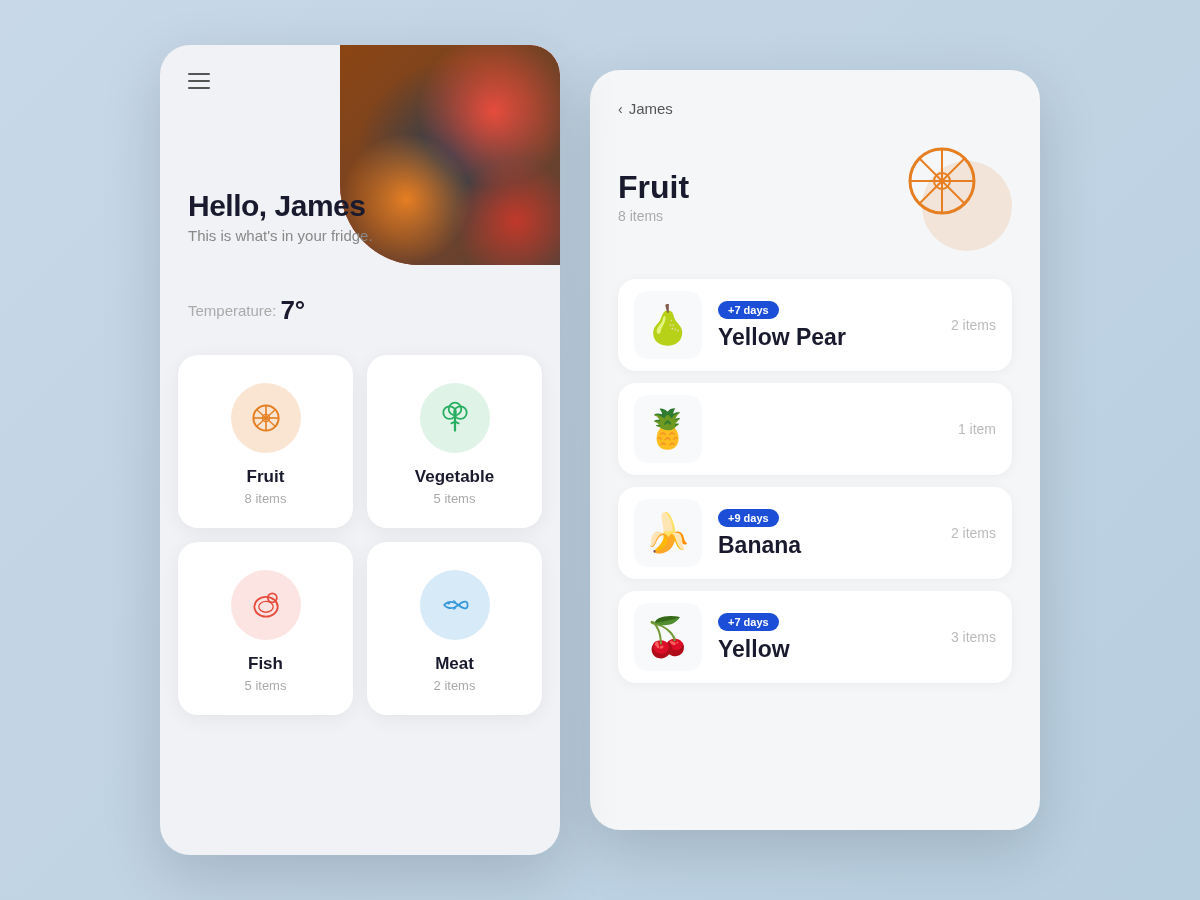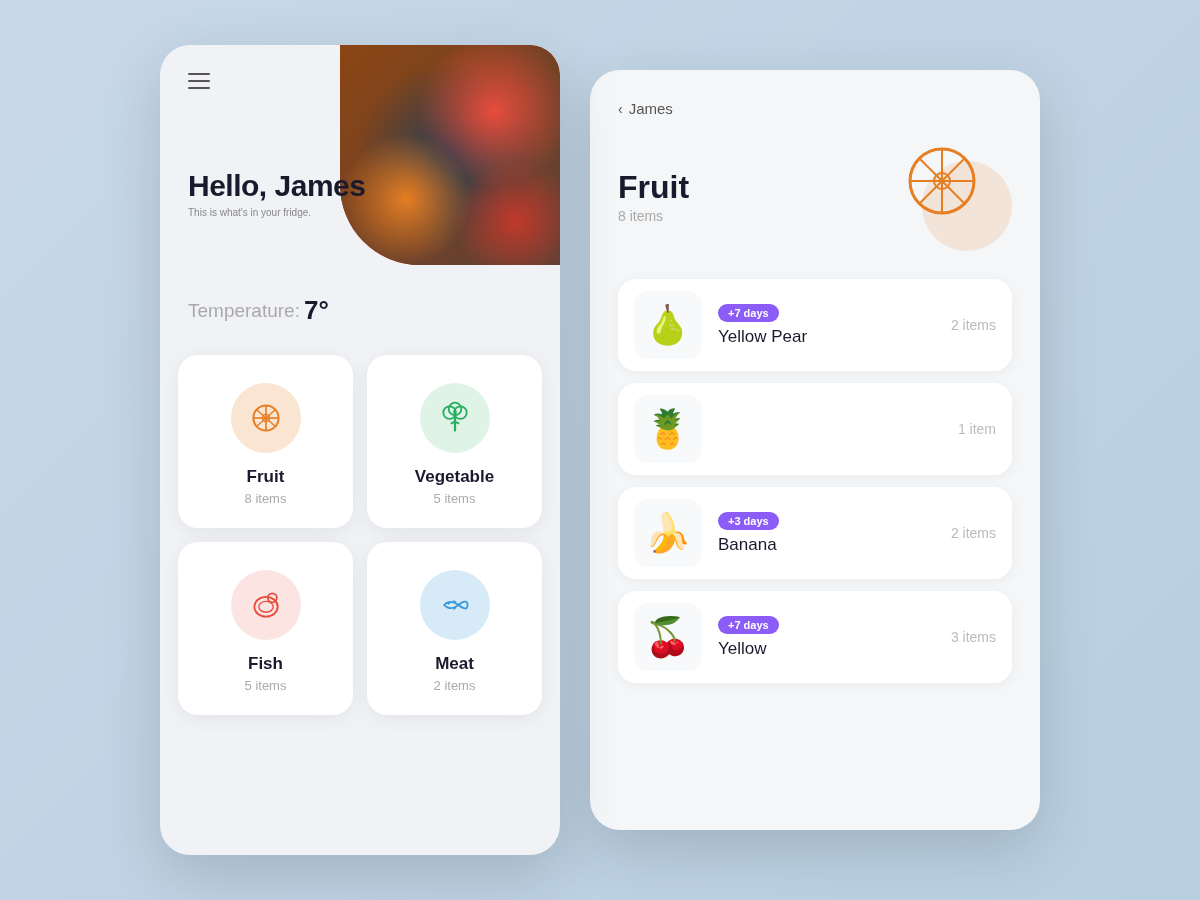--- a/index.html
+++ b/index.html
@@ -63,48 +63,48 @@
     .hamburger-btn span {
       display: block;
       width: 22px;
       height: 2px;
       background: #555;
       border-radius: 2px;
     }
 
     .greeting-section {
       position: absolute;
-      top: 124px;
+      top: 144px;
       left: 28px;
     }
 
     .greeting-title {
       font-size: 30px;
       font-weight: 800;
       color: #1a1a2e;
       letter-spacing: -0.5px;
     }
 
     .greeting-sub {
-      font-size: 10px;
+      font-size: 15px;
       color: #888;
       margin-top: 4px;
     }
 
     .temperature-row {
       position: absolute;
       top: 250px;
       left: 28px;
       display: flex;
       align-items: center;
       gap: 4px;
     }
 
     .temp-label {
-      font-size: 19px;
+      font-size: 15px;
       color: #aaa;
     }
 
     .temp-value {
       font-size: 26px;
       font-weight: 700;
       color: #1a1a2e;
     }
 
     .categories-grid {
@@ -270,32 +270,32 @@
       font-size: 38px;
       flex-shrink: 0;
     }
 
     .fruit-info {
       flex: 1;
     }
 
     .days-badge {
       display: inline-block;
-      background: #8b5cf6;
+      background: #1d4ed8;
       color: #fff;
       font-size: 11px;
       font-weight: 700;
       padding: 3px 10px;
       border-radius: 20px;
       margin-bottom: 5px;
     }
 
     .fruit-name {
-      font-size: 17px;
-      font-weight: 400;
+      font-size: 23px;
+      font-weight: 700;
       color: #1a1a2e;
     }
 
     .fruit-count {
       font-size: 14px;
       color: #bbb;
       margin-left: auto;
       flex-shrink: 0;
     }
   </style>
@@ -426,21 +426,21 @@
       </div>
       <div class="fruit-count">2 items</div>
     </div>
       <div class="fruit-item">
       <div class="fruit-thumb">🍍</div>
       <div class="fruit-count">1 item</div>
     </div>
       <div class="fruit-item">
       <div class="fruit-thumb">🍌</div>
       <div class="fruit-info">
-        <div class="days-badge">+3 days</div>
+        <div class="days-badge">+9 days</div>
         <div class="fruit-name">Banana</div>
       </div>
       <div class="fruit-count">2 items</div>
     </div>
       <div class="fruit-item">
       <div class="fruit-thumb">🍒</div>
       <div class="fruit-info">
         <div class="days-badge">+7 days</div>
         <div class="fruit-name">Yellow</div>
       </div>

